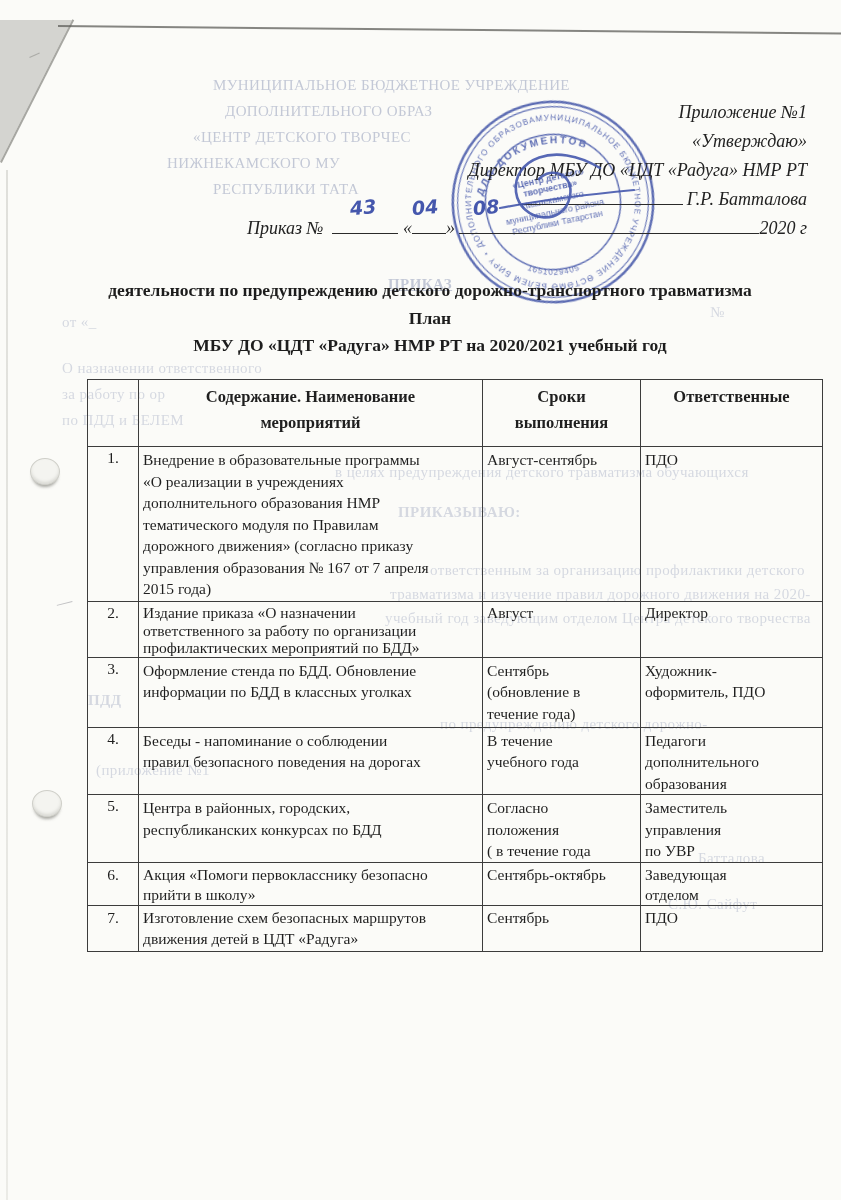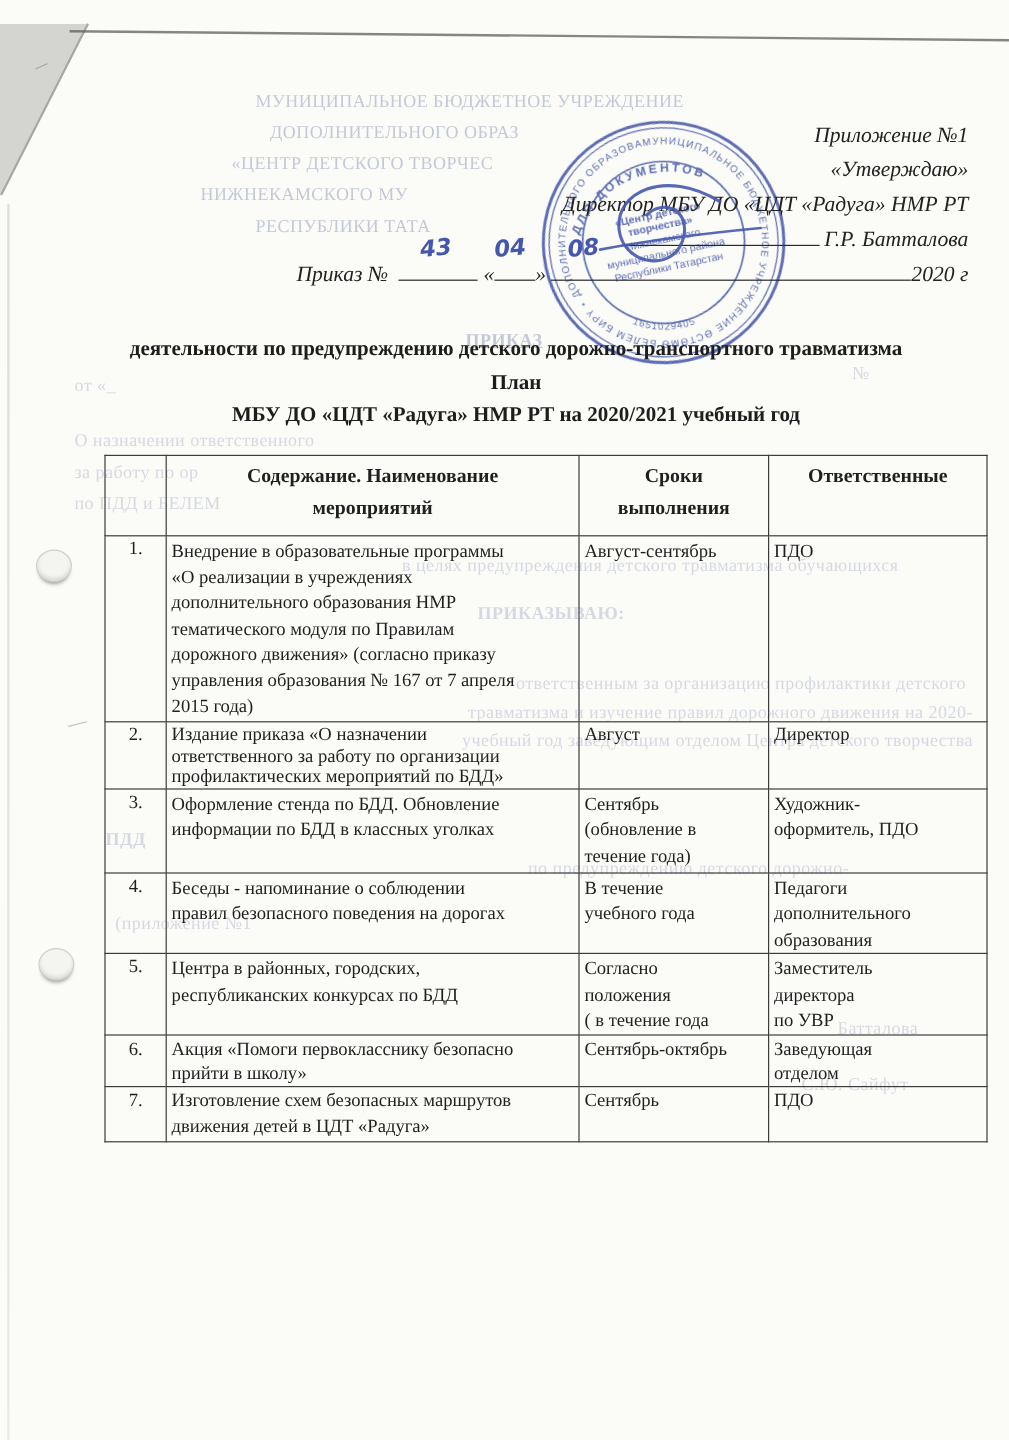--- a/index.html
+++ b/index.html
@@ -279,21 +279,21 @@
 образования</td>
   </tr>
           <tr>
     <td class="c-num">5.</td>
     <td class="c-content">Центра в районных, городских,
 республиканских конкурсах по БДД</td>
     <td class="c-term">Согласно
 положения
 ( в течение года</td>
     <td class="c-resp">Заместитель
-директора
+управления
 по  УВР</td>
   </tr>
           <tr>
     <td class="c-num">6.</td>
     <td class="c-content">Акция «Помоги первокласснику безопасно
 прийти в школу»</td>
     <td class="c-term">Сентябрь-октябрь</td>
     <td class="c-resp">Заведующая
 отделом</td>
   </tr>

